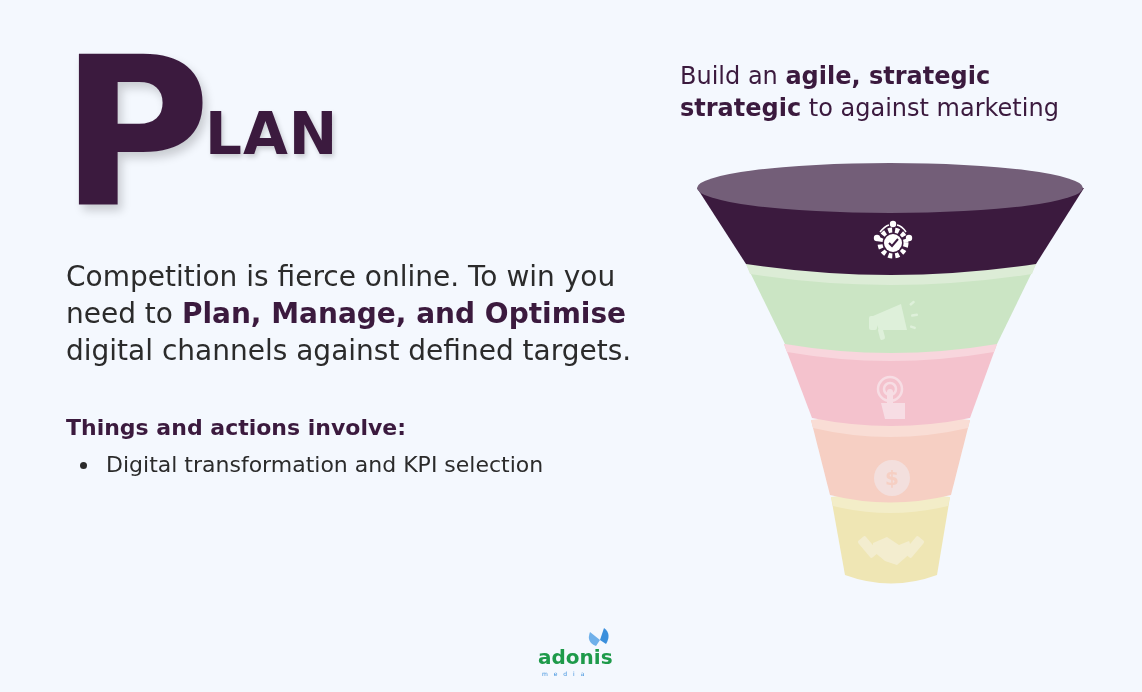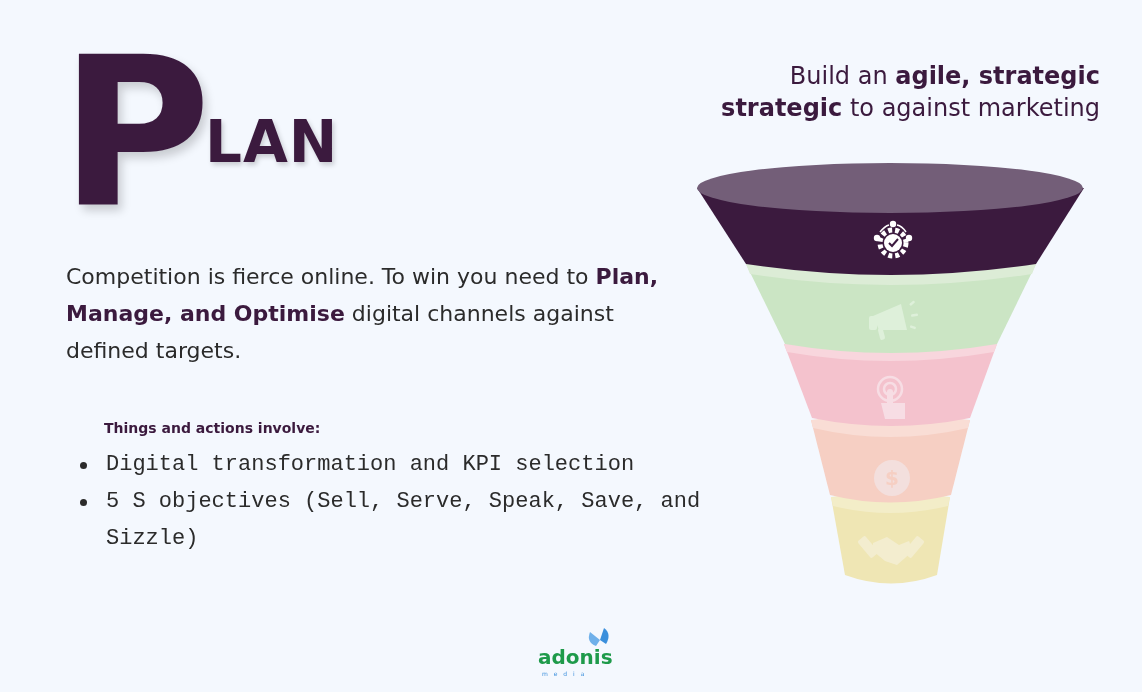--- a/index.html
+++ b/index.html
@@ -11,45 +11,45 @@
     color: #2a2a2a;
   }
   .big-p {
     position: absolute; left: 60px; top: 30px;
     font-family: "DejaVu Sans", sans-serif; font-weight: bold;
     font-size: 206px; line-height: 206px; color: #3b1a3e;
     text-shadow: 4px 6px 10px rgba(0,0,0,0.18);
     letter-spacing: -4px;
   }
   .lan {
-    position: absolute; left: 205px; top: 112px;
+    position: absolute; left: 205px; top: 104px;
     font-weight: bold; font-size: 58px; line-height: 60px; color: #3b1a3e;
     text-shadow: 2px 3px 5px rgba(0,0,0,0.18);
     letter-spacing: 1px;
   }
   .tagline {
     position: absolute; left: 680px; top: 60px; width: 420px;
-    text-align: right; font-size: 24px; line-height: 32px; color: #3b1a3e;
+    text-align: left; font-size: 24px; line-height: 32px; color: #3b1a3e;
   }
   .tagline b { font-weight: bold; }
   .intro {
     position: absolute; left: 66px; top: 258px; width: 600px;
-    font-size: 22px; line-height: 37px; color: #2b2b2b;
+    font-size: 28px; line-height: 37px; color: #2b2b2b;
   }
   .intro b { color: #3b1a3e; font-weight: bold; }
   .actions-heading {
     position: absolute; left: 66px; top: 410px;
-    font-size: 14px; font-weight: bold; color: #3b1a3e; line-height: 36px; margin-left: 38px;
+    font-size: 22px; font-weight: bold; color: #3b1a3e; line-height: 36px;
   }
   .actions-list {
     position: absolute; left: 66px; top: 446px; width: 640px;
     margin: 0; padding: 0 0 0 40px; list-style: none;
     font-size: 22px; line-height: 37px; color: #2b2b2b;
   }
-  .actions-list li { position: relative; font-family: Liberation Mono, monospace; }
+  .actions-list li { position: relative; }
   .actions-list li::before {
     content: ""; position: absolute; left: -26px; top: 16px;
     width: 7px; height: 7px; border-radius: 50%; background: #2b2b2b;
   }
   .funnel { position: absolute; left: 0; top: 0; }
   .logo { position: absolute; left: 530px; top: 628px; width: 90px; height: 52px; }
 </style>
 </head>
 <body>
 
@@ -61,21 +61,20 @@
   <b>strategic</b><span> to against marketing</span>
 </div>
 
 <div class="intro">
   <span>Competition is fierce online. To win you need to </span><b>Plan, Manage, and Optimise</b><span> digital channels against defined targets.</span>
 </div>
 
 <div class="actions-heading">Things and actions involve:</div>
 <ul class="actions-list">
   <li>Digital transformation and KPI selection</li>
-  <li>5 S objectives (Sell, Serve, Speak, Save, and Sizzle)</li>
 </ul>
 
 <svg class="funnel" width="1142" height="692" viewBox="0 0 1142 692">
 
   <g>
     <path d="M831,497 L845,575 Q891,592 937,575 L950,497 Z" fill="#efe6b4"></path>
     <path d="M831,497 Q890,488 950,497 Q890,515 831,497 Z" fill="#f3edc8"></path>
     <path d="M831,497 Q890,505 950,497 L948,506 Q890,520 833,506 Z" fill="#f3edc8"></path>
     <g fill="#f3edcf" transform="translate(891,549)">
       <rect x="-28" y="-13" width="10" height="22" rx="2" transform="rotate(-40 -23 -2)"></rect>

